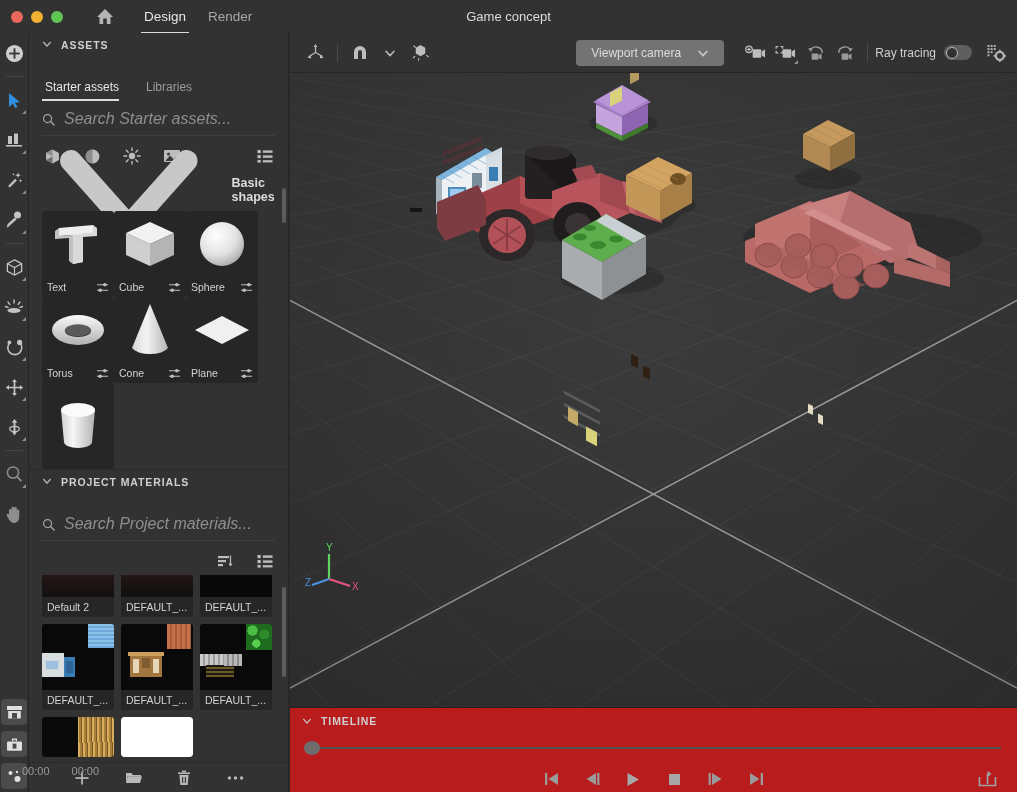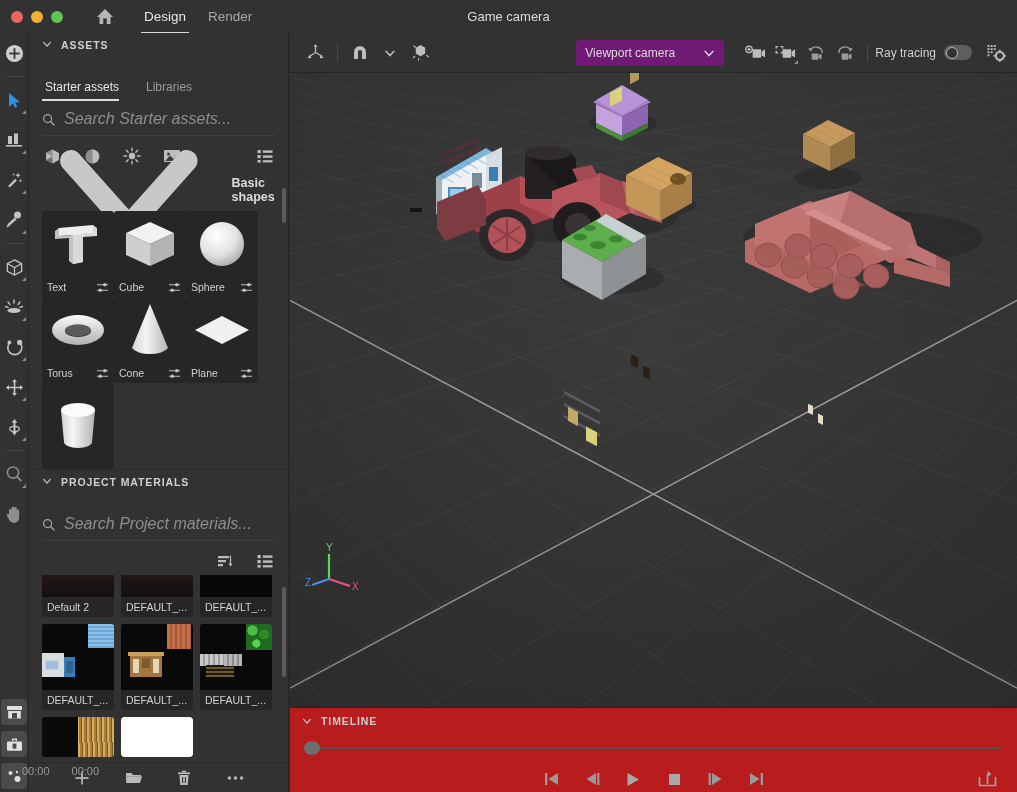--- a/index.html
+++ b/index.html
@@ -152,23 +152,23 @@
     position: absolute; left: 290px; top: 33px; width: 727px; height: 40px;
     background: #323232; display: flex; align-items: center; border-bottom: 1px solid #262626;
   }
   .vtb-btn { width: 30px; height: 30px; display: flex; align-items: center; justify-content: center; position: relative; }
   .vtb-btn .tri {
     position: absolute; right: 2px; bottom: 4px; width: 0; height: 0;
     border-left: 4px solid transparent; border-bottom: 4px solid #8a8a8a;
   }
   .vsep { width: 1px; height: 18px; background: #4a4a4a; margin: 0 7px; }
   .cam-select {
-    width: 148px; height: 26px; background: #701a75; border-radius: 4px;
+    width: 148px; height: 26px; background: #737373; border-radius: 4px;
     display: flex; align-items: center; justify-content: space-between;
-    padding: 0 9px; font-size: 12px; color: #dcdcdc;
+    padding: 0 15px; font-size: 12px; color: #dcdcdc;
   }
   .raytrace-label { font-size: 12px; color: #cfcfcf; margin-right: 8px; }
   .toggle {
     width: 28px; height: 15px; border-radius: 8px; background: #5e5e5e; position: relative;
   }
   .toggle .knob {
     position: absolute; left: 1.5px; top: 1.5px; width: 12px; height: 12px;
     border-radius: 50%; background: #323232; border: 1.5px solid #b9b9b9; box-sizing: border-box;
   }
 
@@ -218,21 +218,21 @@
     </div>
     <div class="home-btn">
       <svg width="18" height="17" viewBox="0 0 18 17">
         <path d="M9 1 L17 9 L14.5 9 L14.5 16 L10.8 16 L10.8 10.5 L7.2 10.5 L7.2 16 L3.5 16 L3.5 9 L1 9 Z" fill="#b6b6b6"></path>
       </svg>
     </div>
     <div class="tabs-top">
       <div class="ttab active">Design</div>
       <div class="ttab">Render</div>
     </div>
-    <div class="doc-title">Game camera</div>
+    <div class="doc-title">Game concept</div>
   </div>
 
   <div class="toolrail">
 
     <div class="tool">
       <svg width="19" height="19" viewBox="0 0 20 20">
         <circle cx="10" cy="10" r="9" fill="#cfcfcf"></circle>
         <rect x="9" y="4.5" width="2" height="11" fill="#3a3a3a"></rect>
         <rect x="4.5" y="9" width="11" height="2" fill="#3a3a3a"></rect>
       </svg>

